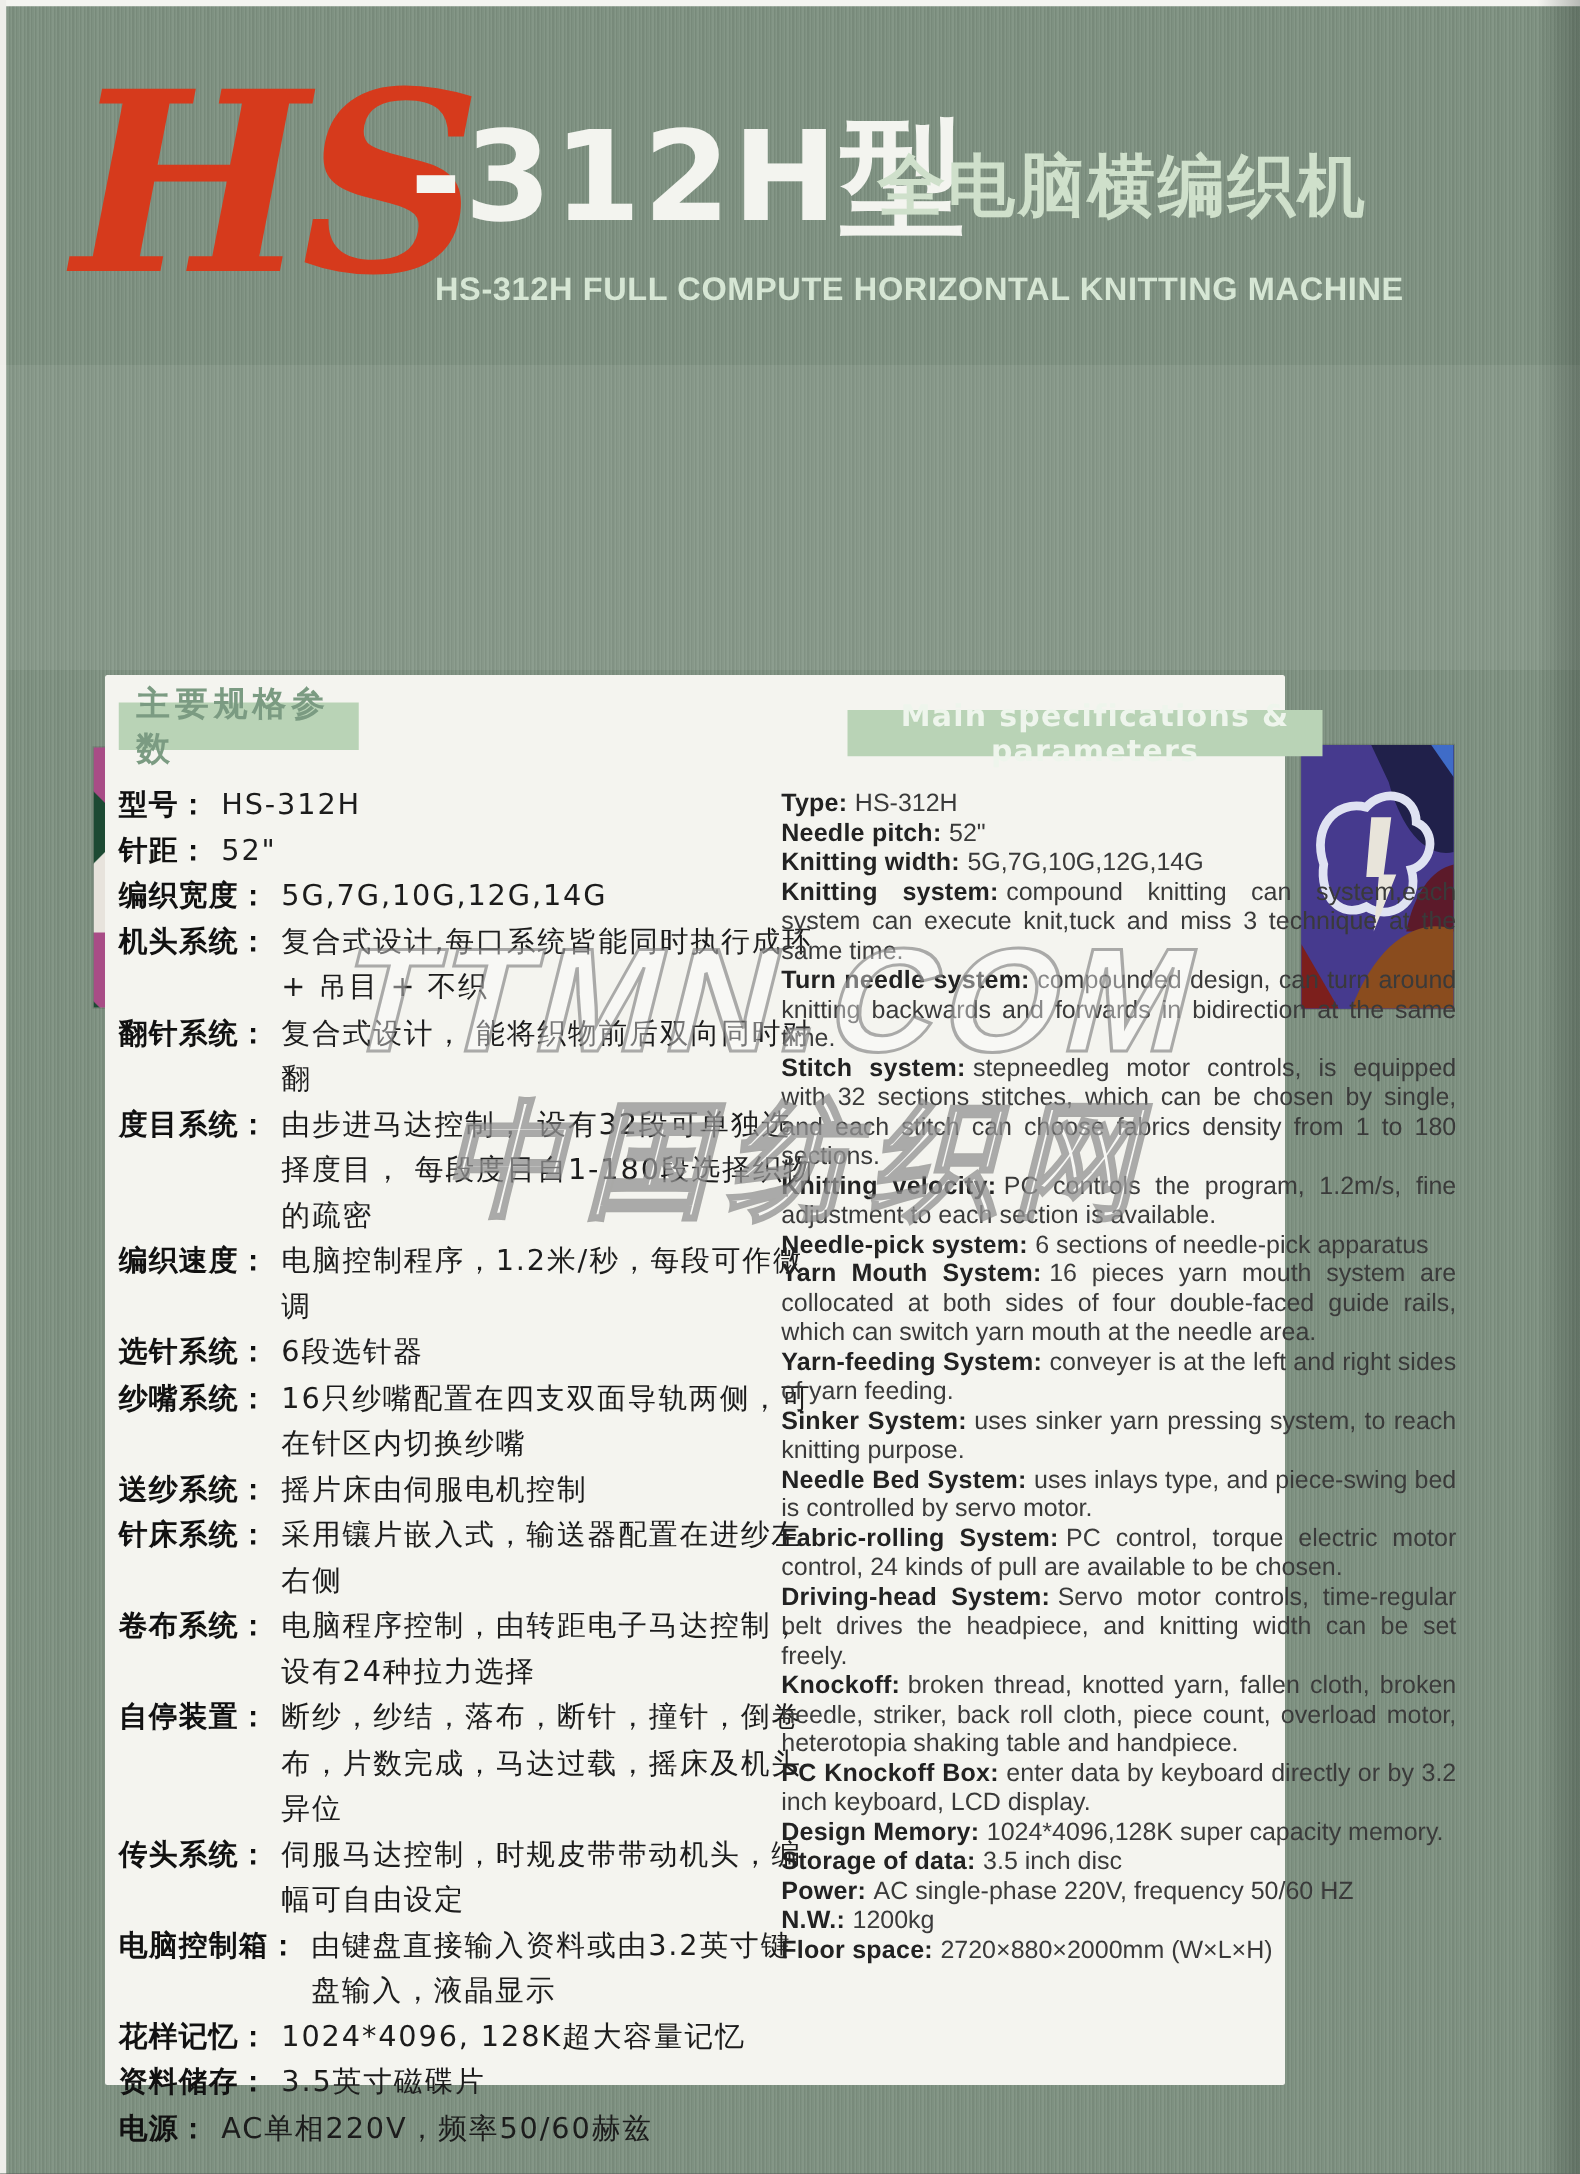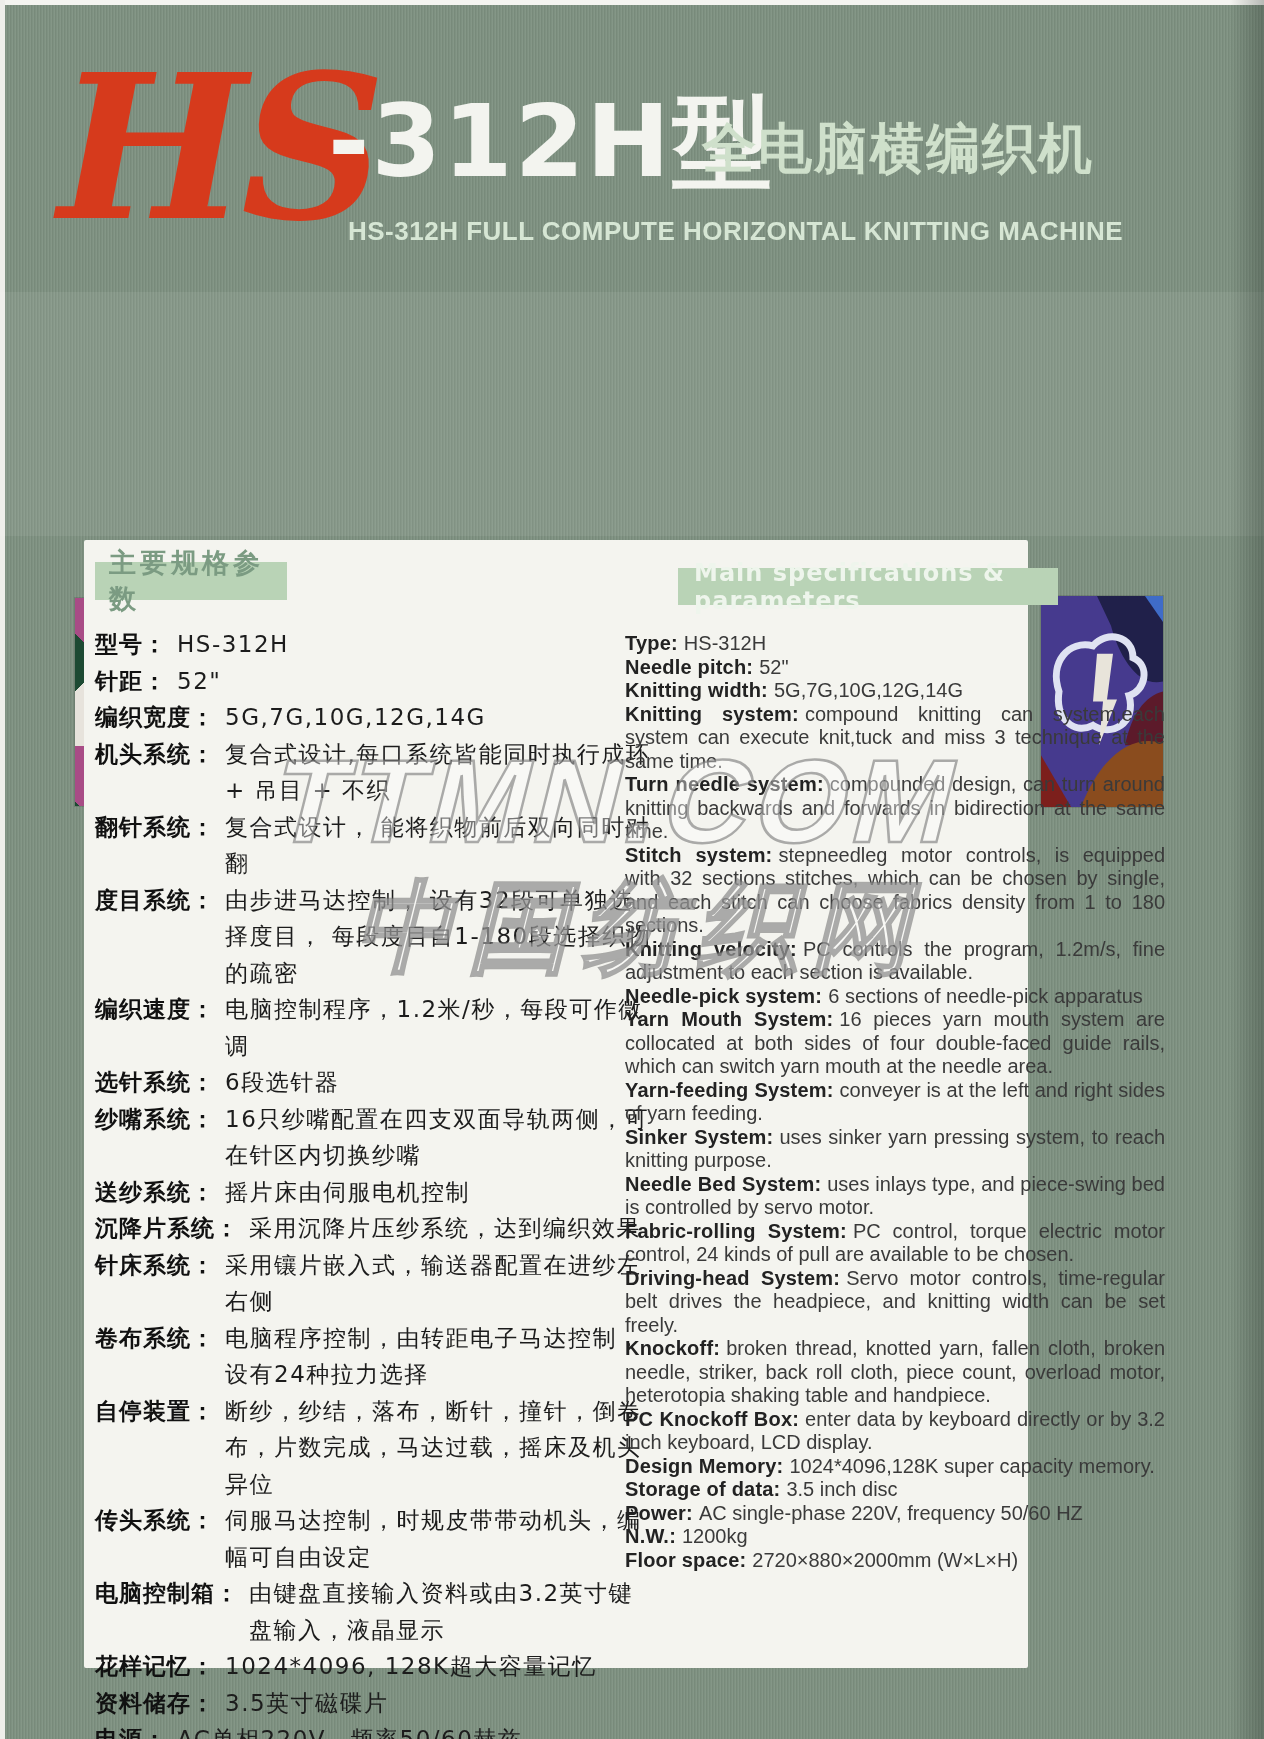--- a/index.html
+++ b/index.html
@@ -63,21 +63,21 @@
 
   
   .sheet{
     position:absolute;left:84px;top:540px;width:944px;height:1128px;
     background:#f4f4ef;border-radius:2px;
   }
   .head-box{position:absolute;background:#b9d3b6;display:flex;align-items:center;}
   .head-cn{left:11px;top:22px;width:178px;height:38px;padding-left:14px;}
   .head-cn span{font-weight:bold;font-size:27px;color:#7b9b82;letter-spacing:4px;}
   .head-en{left:594px;top:28px;width:364px;height:37px;padding-left:16px;}
-  .head-en span{font-weight:bold;font-size:24px;color:#eef5ec;letter-spacing:1px;}
+  .head-en span{font-weight:bold;font-size:24px;color:#eef5ec;letter-spacing:1px;text-align:center;}
 
   .col-cn{position:absolute;left:11px;top:86px;width:558px;color:#1c1c1c;}
   .crow{display:flex;align-items:flex-start;font-size:23px;line-height:36.5px;}
   .ck{font-weight:bold;white-space:nowrap;letter-spacing:1px;margin-right:10px;color:#111;}
   .cv{flex:1;letter-spacing:1.5px;}
 
   .col-en{position:absolute;left:541px;top:92px;width:540px;color:#3a3a3a;
     font-family:"Liberation Sans","DejaVu Sans",sans-serif;}
   .erow{margin:0;font-size:20px;line-height:23.5px;text-align:justify;}
   .ek{font-weight:bold;color:#222;margin-right:6px;letter-spacing:.2px;}
@@ -197,24 +197,20 @@
           <span class="ck">选针系统：</span>
           <span class="cv">6段选针器</span>
         </div>
       <div class="crow">
           <span class="ck">纱嘴系统：</span>
           <span class="cv">16只纱嘴配置在四支双面导轨两侧，可在针区内切换纱嘴</span>
         </div>
       <div class="crow">
           <span class="ck">送纱系统：</span>
           <span class="cv">摇片床由伺服电机控制</span>
-        </div>
-      <div class="crow">
-          <span class="ck">沉降片系统：</span>
-          <span class="cv">采用沉降片压纱系统，达到编织效果</span>
         </div>
       <div class="crow">
           <span class="ck">针床系统：</span>
           <span class="cv">采用镶片嵌入式，输送器配置在进纱左右侧</span>
         </div>
       <div class="crow">
           <span class="ck">卷布系统：</span>
           <span class="cv">电脑程序控制，由转距电子马达控制，设有24种拉力选择</span>
         </div>
       <div class="crow">

